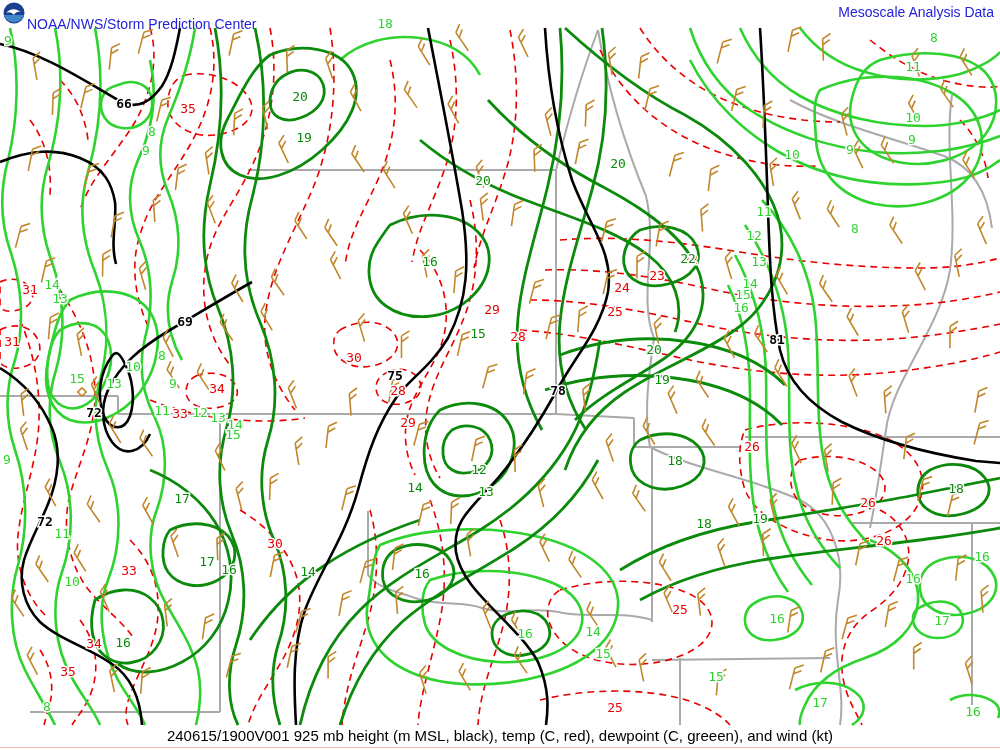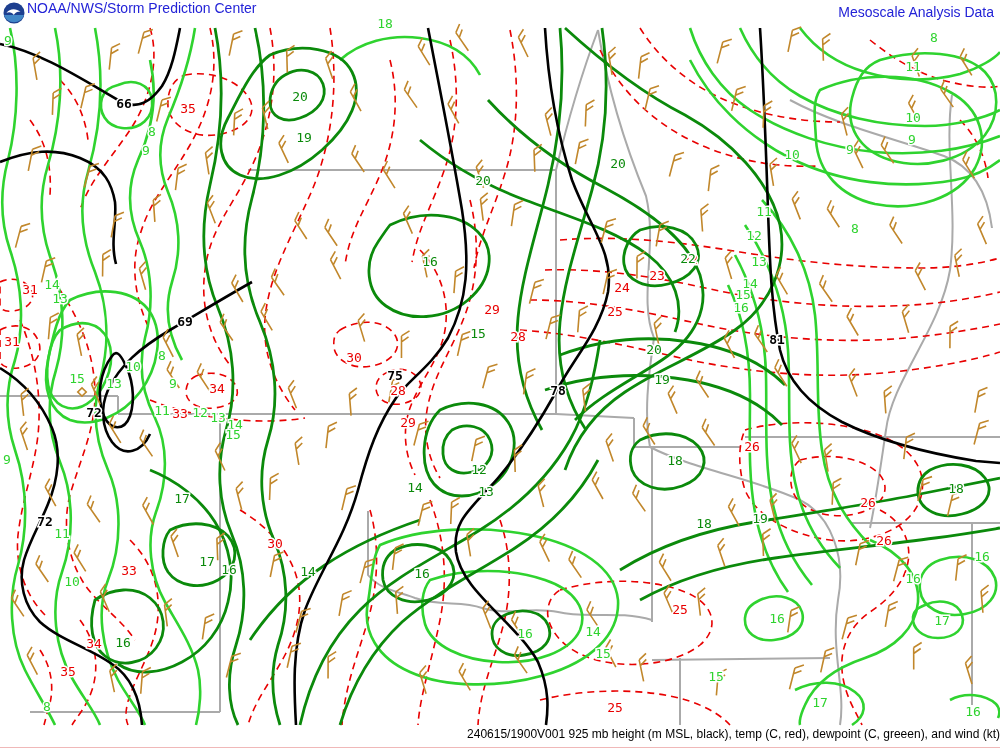--- a/index.html
+++ b/index.html
@@ -1,23 +1,23 @@
 <!DOCTYPE html>
 <html><head>
 <meta charset="utf-8">
 <style>
   html,body{margin:0;padding:0;background:#ffffff;}
   #page{position:relative;width:1000px;height:750px;background:#fff;overflow:hidden;
         font-family:"Liberation Sans", sans-serif;}
   #header{position:absolute;top:0;left:0;width:100%;height:26px;z-index:5;}
-  #hdr-left{position:absolute;left:27px;top:0;font-size:14px;text-align:center;}
+  #hdr-left{position:absolute;left:27px;top:16px;font-size:14px;text-align:center;}
   #hdr-right{position:absolute;right:6px;top:4px;font-size:14px;}
   #noaa-logo{position:absolute;left:3px;top:2px;}
-  #caption{position:absolute;left:0;top:727px;width:100%;text-align:right;
-           font-size:12px;color:#000;z-index:5;}
+  #caption{position:absolute;left:0;top:727px;width:100%;text-align:center;
+           font-size:15px;color:#000;z-index:5;}
   #bottom-line{position:absolute;left:0;top:747px;width:100%;height:1px;z-index:5;}
   svg#map{position:absolute;left:0;top:0;}
   svg#map text{font-family:"DejaVu Sans Mono", monospace;font-size:13px;
                text-anchor:middle;paint-order:stroke;stroke:#ffffff;stroke-width:3px;}
   .lbl-h{fill:#000000;font-weight:bold;}
   .lbl-t{fill:#e80000;}
   .lbl-gl{fill:#2fd32f;}
   .lbl-gd{fill:#0b8a0b;}
 </style>
 </head>

